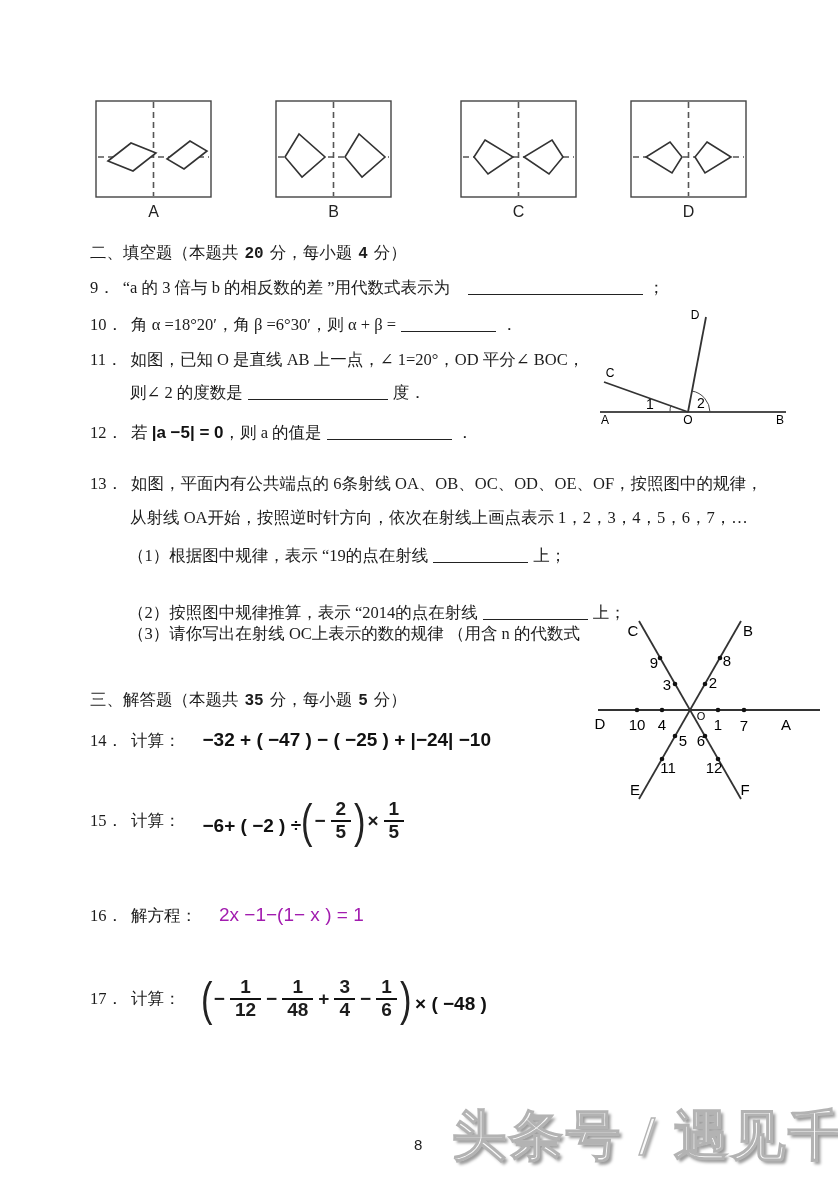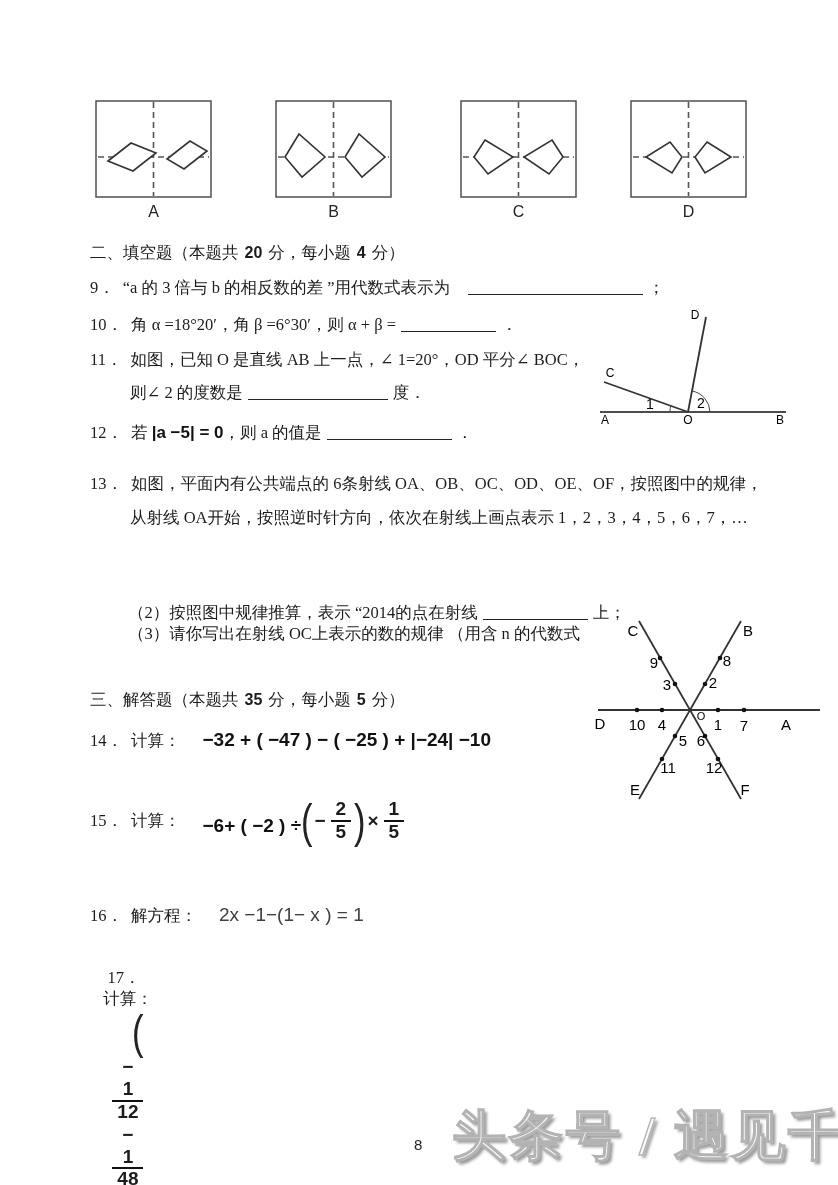--- a/index.html
+++ b/index.html
@@ -2,25 +2,25 @@
 <html><head>
 <meta charset="utf-8">
 <style>
   html,body{margin:0;padding:0;background:#e9e9e9;}
   .page{
     position:relative;width:838px;height:1185px;margin:0 auto;background:#ffffff;
     font-family:"Liberation Serif","DejaVu Serif",serif;color:#1c1c1c;overflow:hidden;
   }
   .line{position:absolute;font-size:16.5px;white-space:nowrap;line-height:1.25;}
   .indent{left:130px;text-align:right;}
-  .bnum{font-weight:bold;font-family:Liberation Sans, sans-serif;margin:16px 6px;font-size:16px;}
+  .bnum{font-weight:bold;font-family:Liberation Mono, monospace;margin:16px 6px;font-size:16px;}
   .qno{margin-right:8px;}
   .blank{display:inline-block;border-bottom:1px solid #222;height:15px;vertical-align:-2px;margin:0 5px;}
   .math{font-family:"Liberation Sans","DejaVu Sans",sans-serif;font-weight:bold;font-size:19px;color:#111;margin-top:10px;}
-  .math-light{font-family:"Liberation Sans","DejaVu Sans",sans-serif;font-size:19px;color:#404040;}
+  .math-light{font-family:"Liberation Sans","DejaVu Sans",sans-serif;font-size:19px;color:#a21caf;}
   .mml{margin-left:22px;}
   .formula{display:flex;align-items:center;}
   .frac{display:inline-flex;flex-direction:column;vertical-align:middle;text-align:center;
         line-height:1.1;margin:0 3px;font-family:"Liberation Sans","DejaVu Sans",sans-serif;
         font-weight:bold;font-size:19px;}
   .frac .fn{border-bottom:2px solid #111;padding:0 5px;}
   .frac .fd{padding:0 5px;}
   .bigp{font-size:46px;font-weight:400;font-family:"Liberation Sans","DejaVu Sans",sans-serif;
         display:inline-block;transform:scaleX(.75);color:#222;margin:0 -2px;line-height:1;}
   .opsign{font-family:"Liberation Sans","DejaVu Sans",sans-serif;font-weight:bold;font-size:19px;margin:0 2px;}
@@ -103,20 +103,23 @@
   <div class="line" style="left:90px;top:422px;">
     <span class="qno">12．</span><span>若</span> <span class="math" style="font-size:17px;">|a −5| = 0</span><span>，则 a 的值是</span><span class="blank" style="width:125px;"></span><span>．</span>
   </div>
 
   <div class="line" style="left:90px;top:474px;">
     <span class="qno">13．</span><span>如图，平面内有公共端点的 6条射线 OA、OB、OC、OD、OE、OF，按照图中的规律，</span>
   </div>
   <div class="line indent" style="top:508px;">
     <span>从射线 OA开始，按照逆时针方向，依次在射线上画点表示 1，2，3，4，5，6，7，…</span>
   </div>
+  <div class="line" style="left:128px;top:546px;">
+    <span>（1）根据图中规律，表示 “19的点在射线</span><span class="blank" style="width:95px;"></span><span>上；</span>
+  </div>
   <div class="line" style="left:128px;top:586px;margin-top:17px;">
     <span>（2）按照图中规律推算，表示 “2014的点在射线</span><span class="blank" style="width:105px;"></span><span>上；</span>
   </div>
   <div class="line" style="left:128px;top:624px;">
     <span>（3）请你写出在射线 OC上表示的数的规律 （用含 n 的代数式</span>
   </div>
 
   <div class="line" style="left:90px;top:690px;">
     <span>三、解答题（本题共</span><span class="bnum">35</span><span>分，每小题</span><span class="bnum">5</span><span>分）</span>
   </div>
@@ -140,21 +143,21 @@
     <span class="frac">
         <span class="fn">1</span>
         <span class="fd">5</span>
       </span>
   </div>
 
   <div class="line" style="left:90px;top:903px;">
     <span class="qno">16．</span><span>解方程：</span><span class="math-light mml">2x −1−(1− x ) = 1</span>
   </div>
 
-  <div class="line formula" style="left:90px;top:968px;height:62px;flex-direction:column;">
+  <div class="line formula" style="left:90px;top:968px;height:62px;">
     <span class="qno">17．</span>
       <span>计算：</span>
     <span class="bigp" style="margin-left:18px;">(</span>
     <span class="opsign">−</span>
     <span class="frac">
         <span class="fn">1</span>
         <span class="fd">12</span>
       </span>
     <span class="opsign">−</span>
     <span class="frac">

